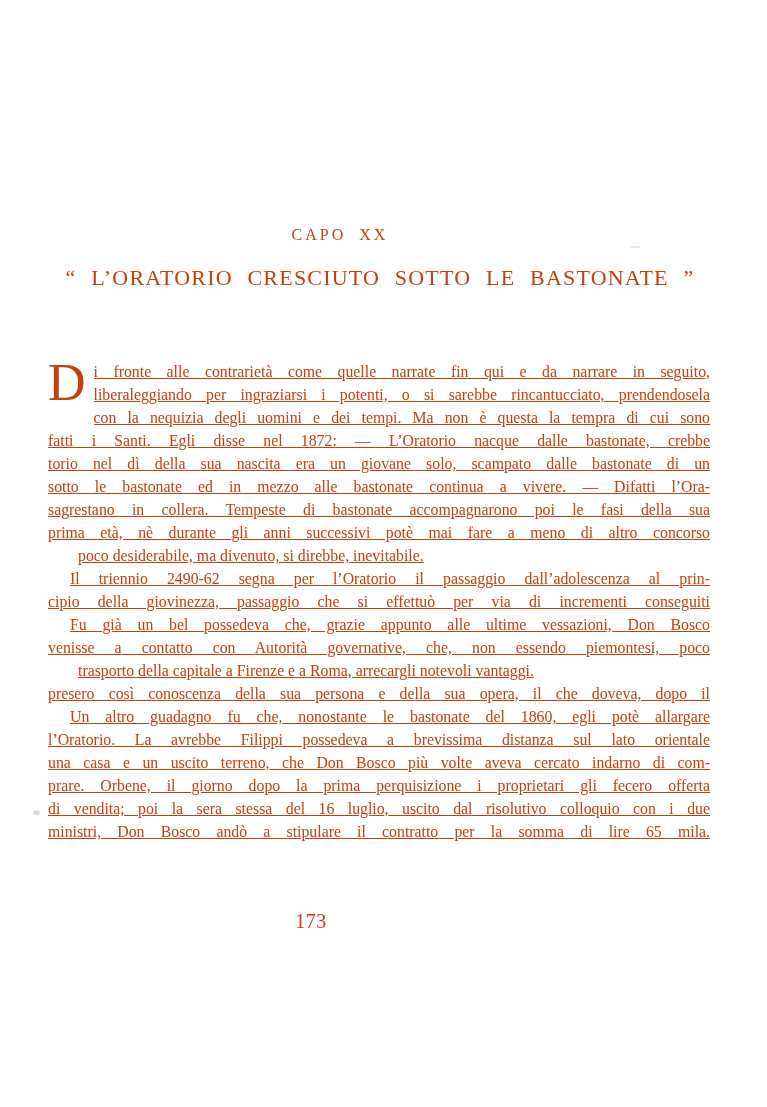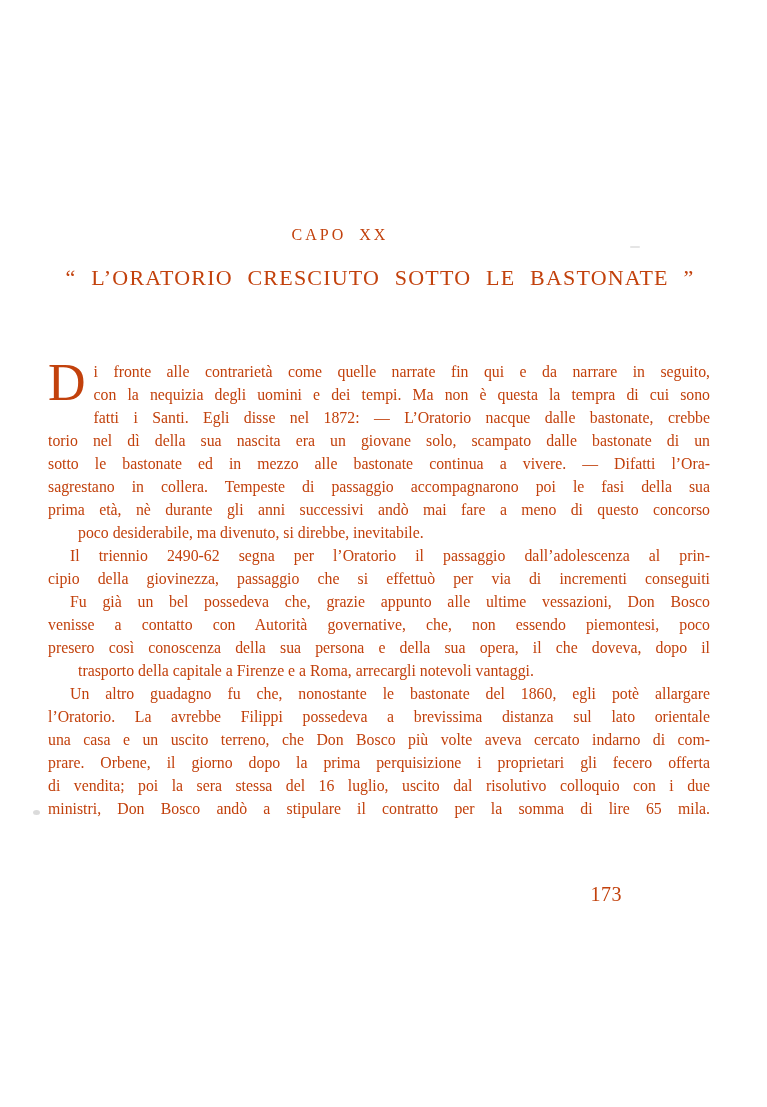--- a/index.html
+++ b/index.html
@@ -35,34 +35,35 @@
     width:662px;
     font-size:15.8px;
     line-height:23px;
   }
   .paragraph { margin:0; }
   .line {
     text-align:justify;
     text-align-last:justify;
     height:23px;
     overflow:hidden;
+    text-decoration:underline;
   }
   .line.indent { text-indent:22px; }
   .line.last { text-align-last:left;margin-left:30px; }
   .dropcap {
     float:left;
     font-size:52px;
     line-height:44px;
     height:46px;
     margin:1px 8px 0 0;
   }
   .pagenum {
-    position:absolute; top:883px; left:0;
+    position:absolute; top:910px; left:0;
     width:622px;
-    text-align:right;
+    text-align:center;
     font-size:20px;
     letter-spacing:0.5px;
   }
   .speck {
     position:absolute;
     background:#cccccc;
     border-radius:50%;
     opacity:0.7;
   }
   .speck-1 { top:810px; left:33px; width:7px; height:5px; }
@@ -74,37 +75,38 @@
 <div class="page">
   <div class="headings">
     <div class="chapter">CAPO XX</div>
     <div class="title">“ L’ORATORIO CRESCIUTO SOTTO LE BASTONATE ”</div>
   </div>
 
   <div class="body-text">
       <div class="paragraph">
         <span class="dropcap">D</span>
         <div class="line">i fronte alle contrarietà come quelle narrate fin qui e da narrare in seguito,</div>
+        <div class="line">liberaleggiando per ingraziarsi i potenti, o si sarebbe rincantucciato, prendendosela</div>
         <div class="line">con la nequizia degli uomini e dei tempi. Ma non è questa la tempra di cui sono</div>
         <div class="line">fatti i Santi. Egli disse nel 1872: — L’Oratorio nacque dalle bastonate, crebbe</div>
         <div class="line">torio nel dì della sua nascita era un giovane solo, scampato dalle bastonate di un</div>
         <div class="line">sotto le bastonate ed in mezzo alle bastonate continua a vivere. — Difatti l’Ora-</div>
-        <div class="line">sagrestano in collera. Tempeste di passaggio accompagnarono poi le fasi della sua</div>
-        <div class="line">prima età, nè durante gli anni successivi andò mai fare a meno di questo concorso</div>
+        <div class="line">sagrestano in collera. Tempeste di bastonate accompagnarono poi le fasi della sua</div>
+        <div class="line">prima età, nè durante gli anni successivi potè mai fare a meno di altro concorso</div>
         <div class="line last">poco desiderabile, ma divenuto, si direbbe, inevitabile.</div>
       </div>
       <div class="paragraph">
         <div class="line indent">Il triennio 2490-62 segna per l’Oratorio il passaggio dall’adolescenza al prin-</div>
         <div class="line">cipio della giovinezza, passaggio che si effettuò per via di incrementi conseguiti</div>
       </div>
       <div class="paragraph">
         <div class="line indent">Fu già un bel possedeva che, grazie appunto alle ultime vessazioni, Don Bosco</div>
         <div class="line">venisse a contatto con Autorità governative, che, non essendo piemontesi, poco</div>
+        <div class="line last">trasporto della capitale a Firenze e a Roma, arrecargli notevoli vantaggi.</div>
         <div class="line">presero così conoscenza della sua persona e della sua opera, il che doveva, dopo il</div>
-        <div class="line last">trasporto della capitale a Firenze e a Roma, arrecargli notevoli vantaggi.</div>
       </div>
       <div class="paragraph">
         <div class="line indent">Un altro guadagno fu che, nonostante le bastonate del 1860, egli potè allargare</div>
         <div class="line">l’Oratorio. La avrebbe Filippi possedeva a brevissima distanza sul lato orientale</div>
         <div class="line">una casa e un uscito terreno, che Don Bosco più volte aveva cercato indarno di com-</div>
         <div class="line">prare. Orbene, il giorno dopo la prima perquisizione i proprietari gli fecero offerta</div>
         <div class="line">di vendita; poi la sera stessa del 16 luglio, uscito dal risolutivo colloquio con i due</div>
         <div class="line">ministri, Don Bosco andò a stipulare il contratto per la somma di lire 65 mila.</div>
       </div>
     </div>

